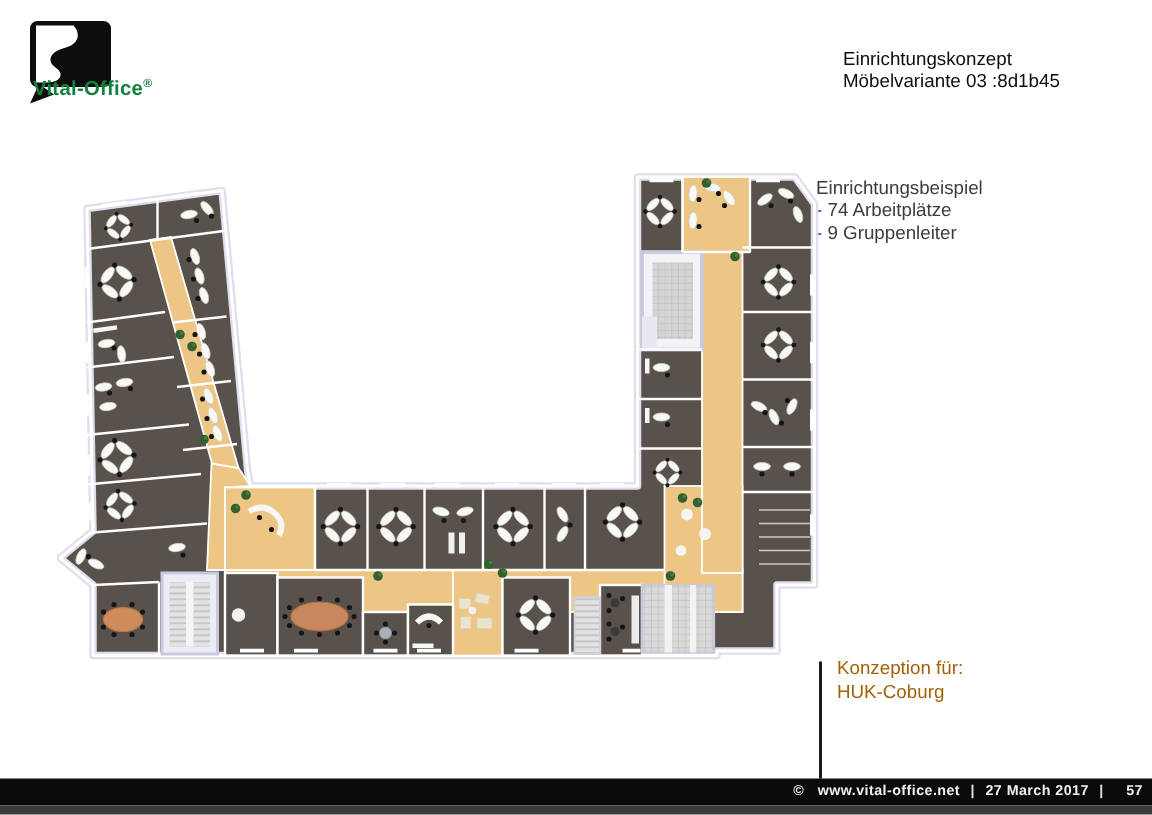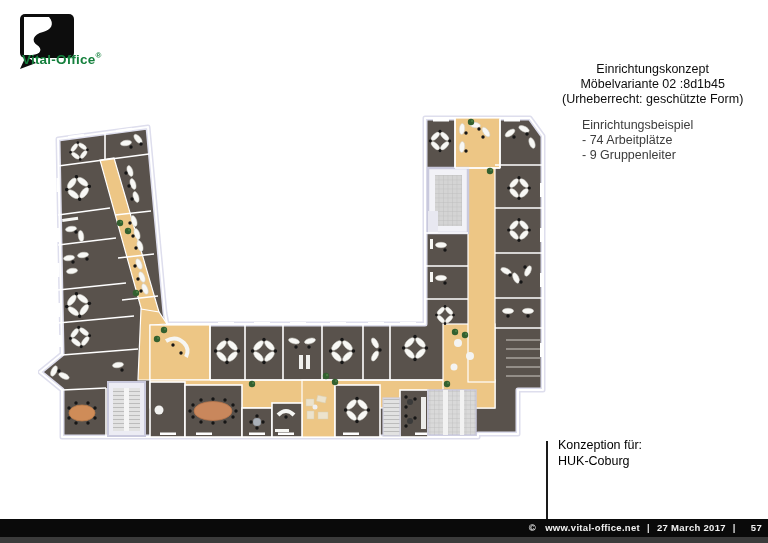--- a/index.html
+++ b/index.html
@@ -6,29 +6,29 @@
   html,body { width:768px; height:543px; }
   body { position:relative; background:#ffffff; font-family:"Liberation Sans", sans-serif; overflow:hidden; color:#111; }
   .abs { position:absolute; }
 
   
   .logo-wrap { left:20px; top:13px; width:120px; height:60px; }
   .logo-text { left:22px; top:51px; font-size:13.5px; font-weight:bold; color:#15803d; letter-spacing:0.2px; white-space:nowrap; }
   .logo-text sup { font-size:8px; }
 
   
-  .concept-header { left:562px; top:62px; font-size:12.5px; line-height:15px; color:#0d0d0d;text-align:center; }
-
-  
-  .example-block { left:582px; top:118px; font-size:12.5px; line-height:15px; color:#3c3c3c; }
+  .concept-header { left:562px; top:32px; font-size:12.5px; line-height:15px; color:#0d0d0d; }
+
+  
+  .example-block { left:544px; top:118px; font-size:12.5px; line-height:15px; color:#3c3c3c; }
   .example-block .items { }
 
   
   .client-rule { left:546px; top:441px; width:2px; height:78px; background:#1a1a1a; }
-  .client-block { left:558px; top:438px; font-size:12.5px; line-height:15.5px; color:#000000; }
+  .client-block { left:558px; top:438px; font-size:12.5px; line-height:15.5px; color:#a16207; }
   .client-block .branch { margin-top:15px; }
 
   
   .footer-bar { left:0; top:519px; width:768px; height:18px; background:#0a0a0a; }
   .footer-substrip { left:0; top:537px; width:768px; height:6px; background:#3b3b3b; }
   .footer-text { right:6px; top:522px; font-size:9.5px; font-weight:bold; color:#f2f2f2; letter-spacing:0.3px; white-space:nowrap; }
   .footer-text .sep { margin:0 7px; color:#e0e0e0; }
   .footer-text .site { margin-left:9px; }
   .footer-text .pagenum { margin-left:8px; }
 
@@ -44,22 +44,21 @@
     <rect x="0" y="1" width="54" height="44" rx="5" fill="#0d0d0d"></rect>
     <path d="M4,4 H29 C35,11 31,17 23,19 C13,21.5 11,28 17,32 C23,36 21,41.5 12,42 H4 Z" fill="#ffffff"></path>
   </svg>
 </div>
 <div class="abs logo-text">
   <span>Vital-Office</span><sup>®</sup>
 </div>
 
 <div class="abs concept-header">
   <div>Einrichtungskonzept</div>
-  <div>Möbelvariante 02 :8d1b45</div>
-  <div>(Urheberrecht: geschützte Form)</div>
+  <div>Möbelvariante 03 :8d1b45</div>
 </div>
 
 <div class="abs example-block">
   <div>Einrichtungsbeispiel</div>
   <div class="items">
     <div>- 74 Arbeitplätze</div>
     <div>- 9 Gruppenleiter</div>
   </div>
 </div>
 

